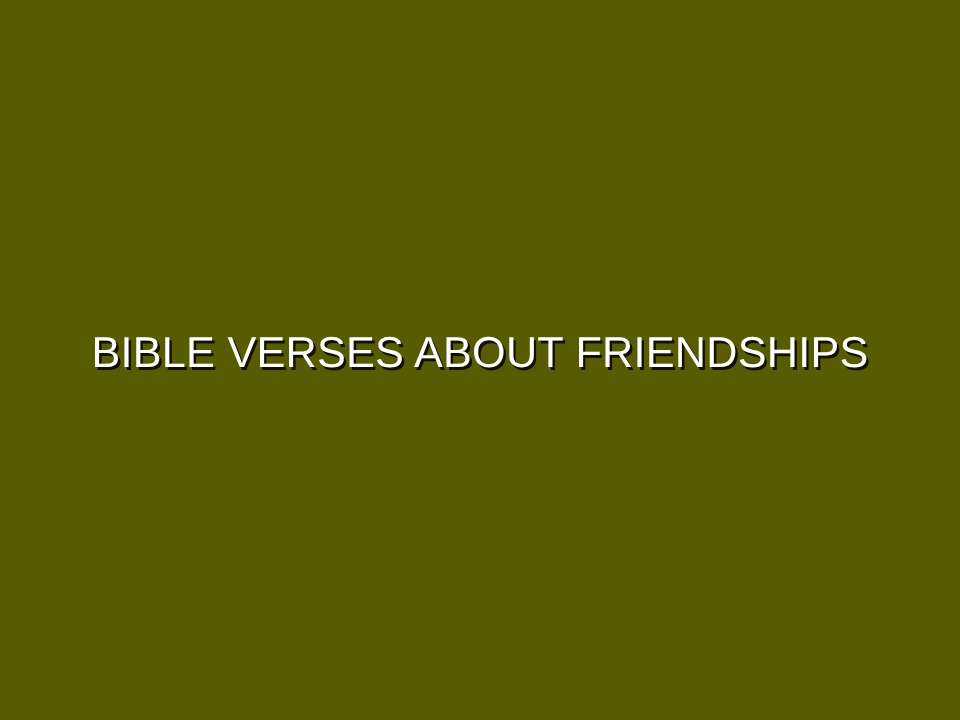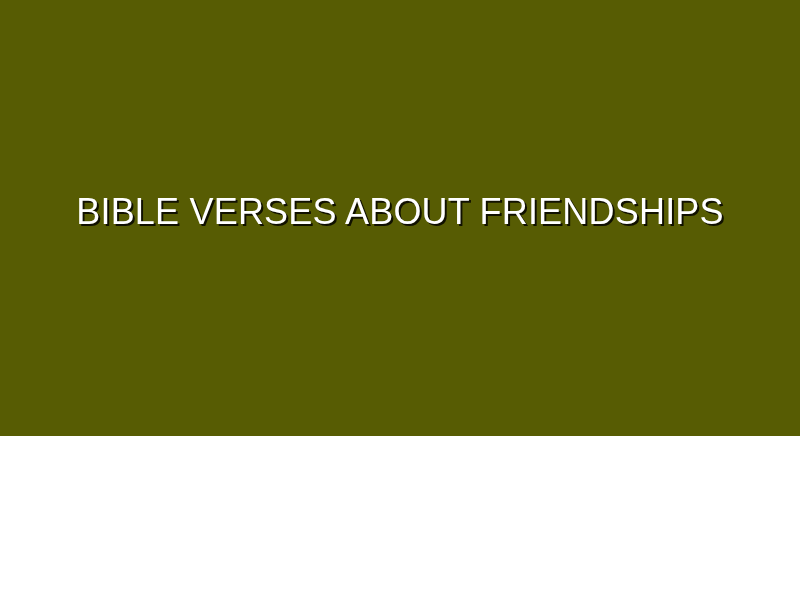--- a/index.html
+++ b/index.html
@@ -11,21 +11,21 @@
     width: 800px;
     height: 600px;
     overflow: hidden;
     font-family: "Liberation Sans", sans-serif;
   }
 
   .title-card {
     position: relative;
     box-sizing: border-box;
     width: 800px;
-    height: 436px;
+    height: 600px;
     background-color: #575C03;
     display: flex;
     align-items: center;
     justify-content: center;
   }
 
   .title-text {
     position: relative;
     top: -6px;
     margin: 0;

